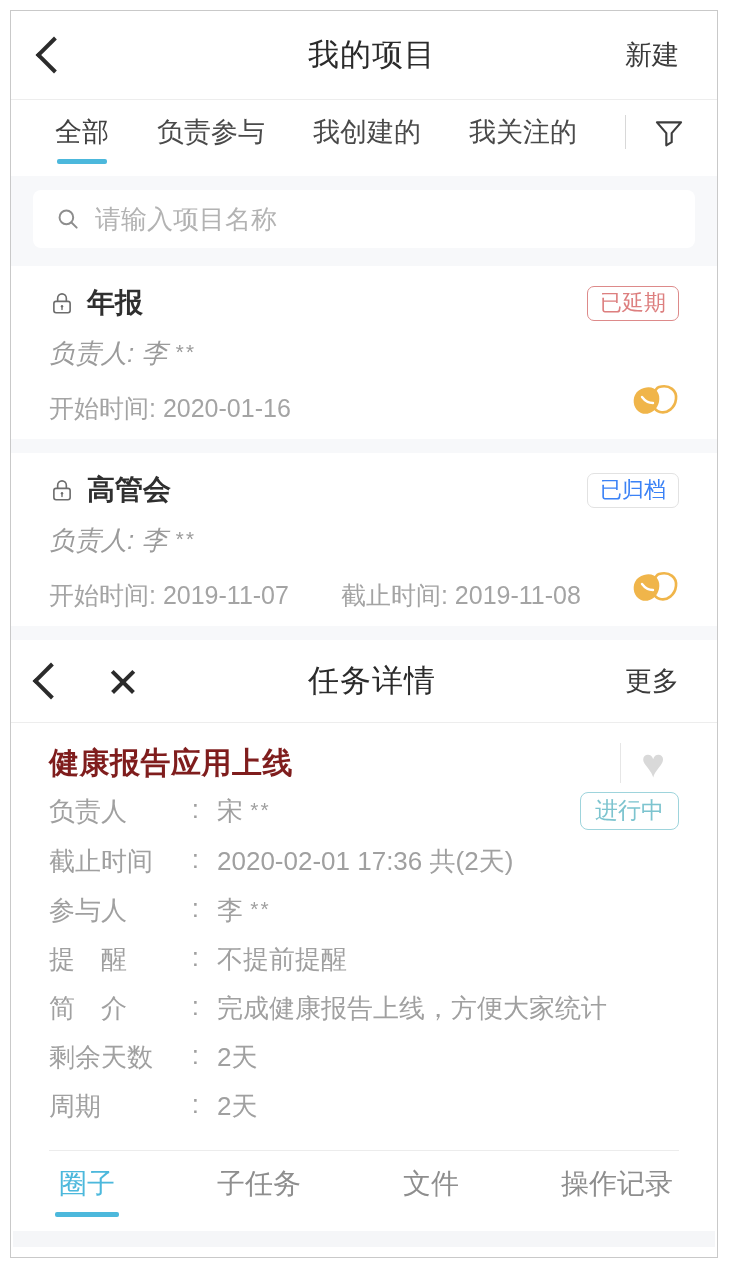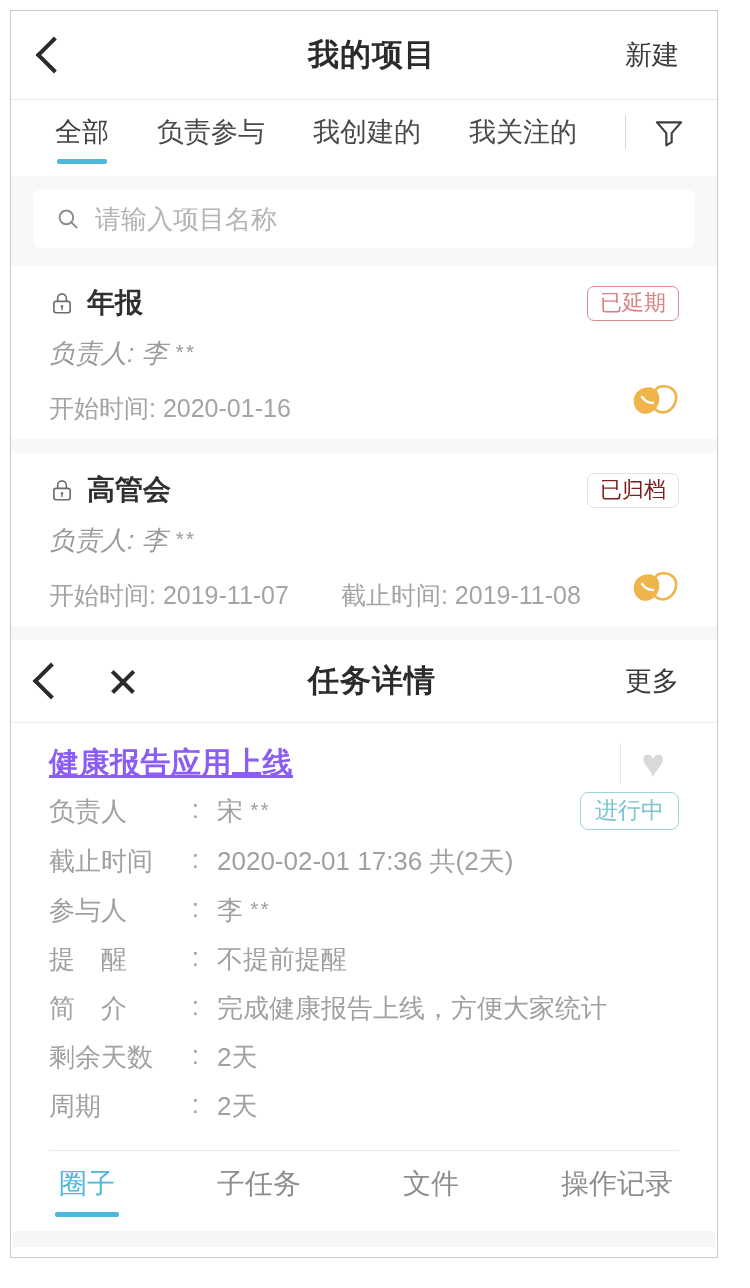--- a/index.html
+++ b/index.html
@@ -49,21 +49,21 @@
     height: 22px;
     border-left: 4px solid #2b2b2b;
     border-bottom: 4px solid #2b2b2b;
     transform: rotate(45deg);
   }
   .nav-title {
     position: absolute;
     left: 16px; right: 0;
     text-align: center;
     font-size: 31px;
-    font-weight: bold;
+    font-weight: normal;
     color: #2b2b2b;
     letter-spacing: 1px;
     pointer-events: none;
   }
   .nav-action {
     margin-left: auto;
     margin-right: 38px;
     font-size: 27px;
     color: #3b3b3b;
     cursor: pointer;
@@ -154,21 +154,21 @@
     color: #2f2f2f;
   }
   .badge {
     margin-left: auto;
     font-size: 22px;
     border-radius: 7px;
     padding: 5px 12px 6px 12px;
     line-height: 1;
   }
   .badge-delay { color: #dd7f7f; border: 1px solid #dd8a8a; }
-  .badge-archived { color: #7f1d1d; border: 1px solid #e2e2e2; }
+  .badge-archived { color: #3b82f6; border: 1px solid #e2e2e2; }
 
   .proj-owner {
     font-size: 26px;
     color: #9b9b9b;
     margin-top: 14px;
     font-style: italic;
   }
   .proj-row3 {
     display: flex;
     align-items: flex-end;
@@ -223,23 +223,22 @@
     padding: 20px 38px 0 38px;
     background: #ffffff;
   }
   .task-title-row {
     display: flex;
     align-items: flex-start;
   }
   .task-title {
     font-size: 30px;
     font-weight: bold;
-    color: #8b5cf6;
+    color: #7f1d1d;
     letter-spacing: 0.5px;
-    text-decoration: underline;
   }
   .fav-wrap {
     margin-left: auto;
     display: flex;
     align-items: center;
     padding-left: 20px;
     padding-right: 14px;
     border-left: 1px solid #e6e6e6;
     cursor: pointer;
   }

